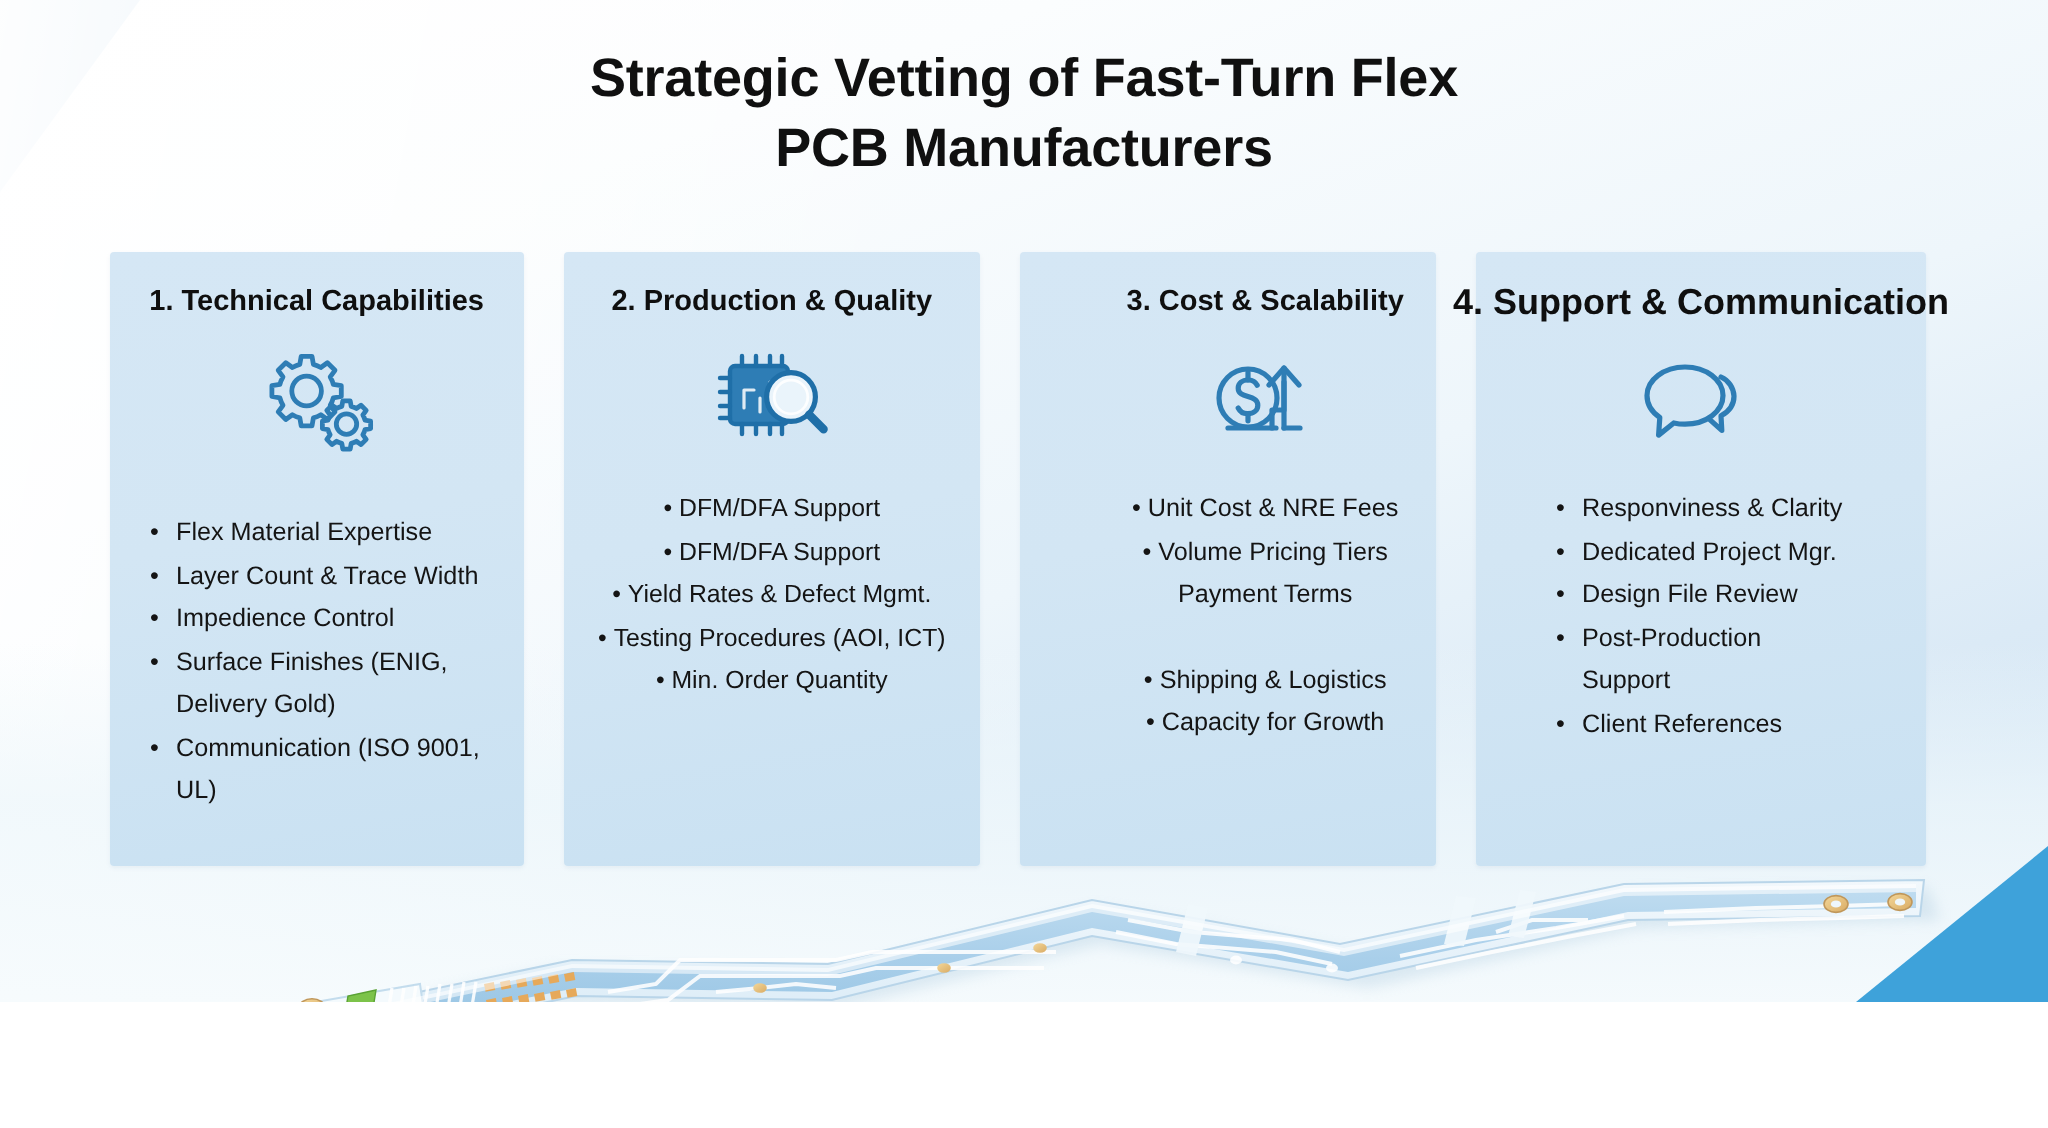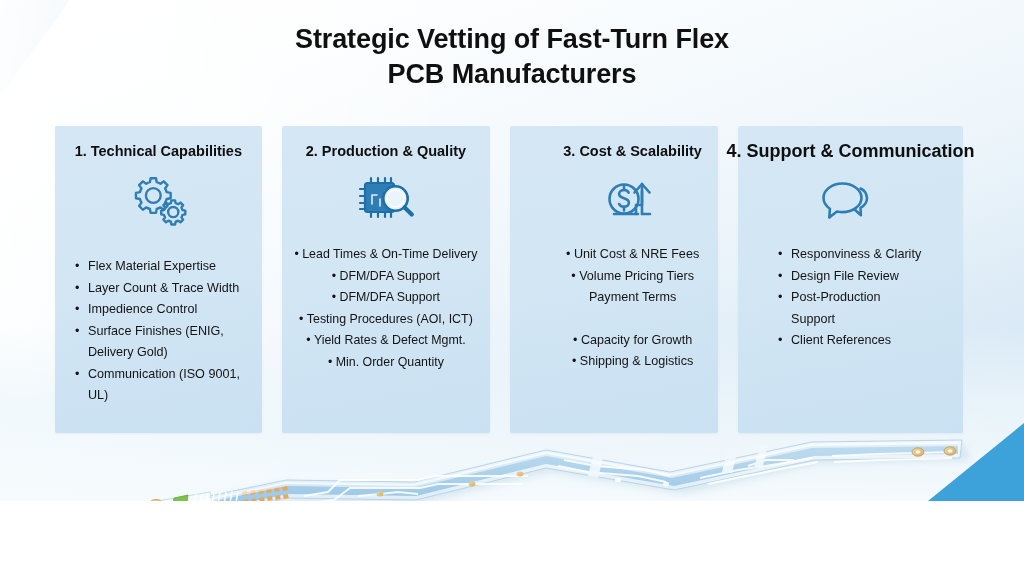--- a/index.html
+++ b/index.html
@@ -229,25 +229,24 @@
             <path d="M18 31 v-9 h5"></path>
             <path d="M26 33 v-7"></path>
             <path d="M31 18 h4"></path>
           </g>
           <circle cx="41.5" cy="25.5" r="12.2" fill="#eaf4fb" stroke="#1f6fa8" stroke-width="2.6"></circle>
           <circle cx="41.5" cy="25.5" r="8.4" fill="none" stroke="#ffffff" stroke-width="1.4" opacity=".9"></circle>
           <path d="M50.6 34.4 l7.2 7.2" stroke="#1f6fa8" stroke-width="4.2"></path>
         </svg>
       </div>
       <ul class="card-list">
-        <li class="bulleted">Lead Times &amp; On-Time Delivery</li>
         <li class="bulleted">DFM/DFA Support</li>
         <li class="bulleted">DFM/DFA Support</li>
+        <li class="bulleted">Yield Rates &amp; Defect Mgmt.</li>
         <li class="bulleted">Testing Procedures (AOI, ICT)</li>
-        <li class="bulleted">Yield Rates &amp; Defect Mgmt.</li>
         <li class="bulleted">Min. Order Quantity</li>
       </ul>
     </div>
 
     <div class="card card-3">
       <div class="card-title">3. Cost &amp; Scalability</div>
       <div class="card-icon">
         <svg width="60" height="54" viewBox="0 0 60 54" fill="none" stroke="#2e7db5" stroke-width="2.6" stroke-linecap="round" stroke-linejoin="round">
           <circle cx="21" cy="26" r="14.5"></circle>
           <path d="M25.6 19.6 a4.9 4.9 0 0 0-4.6-2.6 c-2.9 0-4.9 1.7-4.9 4.1 c0 5.4 9.8 3.0 9.8 8.5 c0 2.5-2.1 4.2-5.0 4.2 a5.1 5.1 0 0 1-4.8-2.8"></path>
@@ -257,35 +256,36 @@
           <path d="M31.5 19.5 l7.5-8.5 l7.5 8.5"></path>
           <path d="M39 11 v30"></path>
           <path d="M39 41 h8"></path>
         </svg>
       </div>
       <ul class="card-list">
         <li class="bulleted">Unit Cost &amp; NRE Fees</li>
         <li class="bulleted">Volume Pricing Tiers</li>
         <li>Payment Terms</li>
         <li class="spacer"></li>
+        <li class="bulleted">Shipping &amp; Logistics</li>
         <li class="bulleted">Capacity for Growth</li>
-        <li class="bulleted">Shipping &amp; Logistics</li>
       </ul>
     </div>
 
     <div class="card card-4">
       <div class="card-title">4. Support &amp; Communication</div>
       <div class="card-icon">
         <svg width="62" height="50" viewBox="0 0 62 50" fill="none" stroke="#2e7db5" stroke-width="2.6" stroke-linecap="round" stroke-linejoin="round">
           <path d="M40.5 13.5 a11 11 0 0 1 6.5 9.6 c0 4.1-2.6 7.7-6.5 9.8 l0.4 7.3 l-6.0-5.4"></path>
           <path d="M22.5 8.5 c10.5 0 19 6.4 19 14.3 c0 7.9-8.5 14.3-19 14.3 a24.6 24.6 0 0 1-5.6-0.64 l-7.6 6.1 l0.6-8.8 c-3.9-2.6-6.4-6.4-6.4-10.96 c0-7.9 8.5-14.3 19-14.3 z"></path>
         </svg>
       </div>
       <ul class="card-list">
         <li class="bulleted">Responviness &amp; Clarity</li>
+        <li class="bulleted">Dedicated Project Mgr.</li>
         <li class="bulleted">Design File Review</li>
         <li class="bulleted">Post-Production</li>
         <li class="cont">Support</li>
         <li class="bulleted">Client References</li>
       </ul>
     </div>
 
   </div>
 
   <svg id="pcb-photo" viewBox="0 0 860 118">

